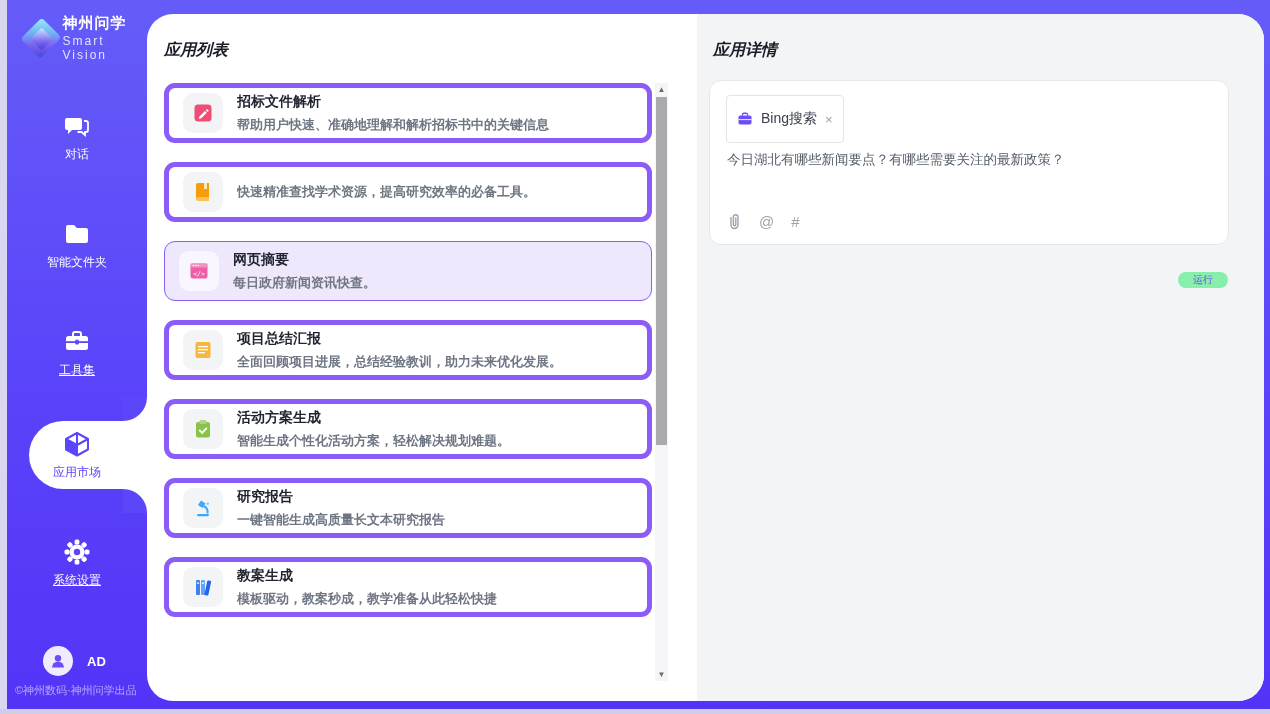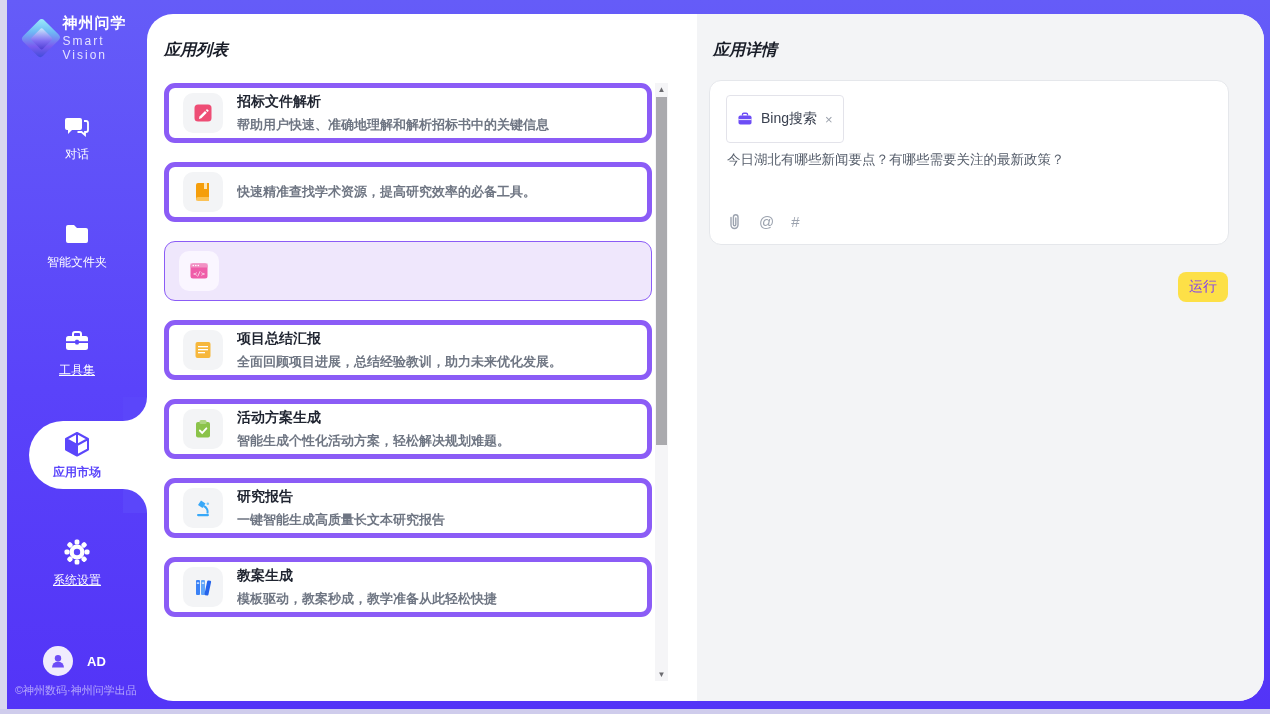--- a/index.html
+++ b/index.html
@@ -38,21 +38,21 @@
 
   
   .bubble { position:absolute; left:22px; top:421px; width:118px; height:68px;
     background:#fff; border-radius:34px 0 0 34px; }
   .fillet { position:absolute; left:116px; width:24px; height:24px; background:#fff; }
   .fillet.top { top:397px; }
   .fillet.bottom { top:489px; }
   .fillet .carve { width:24px; height:24px; background:#5b46fa; }
   .fillet.top .carve { border-bottom-right-radius:24px; }
   .fillet.bottom .carve { border-top-right-radius:24px; }
-  .nav-item.selected .nav-label { color:#5b46fb;font-weight:bold; }
+  .nav-item.selected .nav-label { color:#5b46fb; }
 
   .user-row { position:absolute; left:36px; top:646px; display:flex; align-items:center; gap:14px; }
   .avatar { width:30px; height:30px; border-radius:50%; background:#f0ecfd; display:flex; align-items:center; justify-content:center; }
   .user-name { color:#fff; font-size:13px;font-weight:bold; }
   .copyright { position:absolute; left:8px; top:683px; width:132px; color:rgba(255,255,255,0.55); font-size:11px; white-space:nowrap; }
 
   
   .panel { position:absolute; left:140px; top:14px; width:1117px; height:687px;
     background:#fff; border-radius:26px; overflow:hidden; }
   .detail-bg { position:absolute; left:550px; top:0; width:567px; height:687px; background:#f3f4f6; }
@@ -86,22 +86,22 @@
   .detail-card { position:absolute; left:562px; top:66px; width:520px; height:165px;
     background:#fff; border:1px solid #e5e7eb; border-radius:12px; }
   .tool-tag { position:absolute; left:16px; top:14px; height:48px; padding:0 10px;
     border:1px solid #e3e3ea; border-radius:4px; background:#fff;
     display:flex; align-items:center; gap:8px; }
   .tool-tag .label { font-size:14px; color:#3a4150; }
   .tag-close { font-size:13px; color:#9aa0ab; cursor:pointer; line-height:1; }
   .query-text { position:absolute; left:17px; top:70px; width:480px; font-size:13.5px; color:#555d6a; }
   .attach-row { position:absolute; left:17px; bottom:14px; display:flex; align-items:center; gap:17px; color:#9ca3af; }
   .attach-glyph { font-size:15px; color:#9ca3af; cursor:pointer; }
-  .run-btn { position:absolute; left:1031px; top:258px; width:50px; height:30px;
-    background:#fde047; color:#8040f0; font-size:14px; border:none; border-radius:8px; cursor:pointer; }
+  .run-btn { position:absolute; left:1031px; top:258px; width:50px; height:16px;
+    background:#86efac; color:#8040f0; font-size:10px; border:none; border-radius:8px; cursor:pointer; }
 </style>
 </head>
 <body>
 
 <div class="frame">
 
   <div class="sidebar">
     <div class="logo">
       <div class="logo-diamond"></div>
       <div class="logo-text">
@@ -222,20 +222,24 @@
         <div class="item-icon">
           <svg width="24" height="24" viewBox="0 0 24 24">
             <rect x="3.5" y="4.5" width="17" height="15" rx="2.5" fill="#ef5da8"></rect>
             <rect x="3.5" y="4.5" width="17" height="4" fill="#f291c4"></rect>
             <circle cx="6.3" cy="6.5" r="0.8" fill="#fff"></circle>
             <circle cx="8.8" cy="6.5" r="0.8" fill="#fff"></circle>
             <circle cx="11.3" cy="6.5" r="0.8" fill="#fff"></circle>
             <text x="12" y="16.5" font-size="6.5" fill="#fff" text-anchor="middle" font-family="DejaVu Sans Mono, monospace">&lt;/&gt;</text>
           </svg>
         </div>
+        <div class="item-text">
+          <div class="item-title">网页摘要</div>
+          <div class="item-desc">每日政府新闻资讯快查。</div>
+        </div>
       </div>
 
 
       <div class="item">
         <div class="item-icon">
           <svg width="24" height="24" viewBox="0 0 24 24">
             <rect x="4.5" y="4" width="15" height="16" rx="2" fill="#f6b73c"></rect>
             <rect x="7" y="8" width="10" height="1.3" fill="#fff"></rect>
             <rect x="7" y="11" width="10" height="1.3" fill="#fff"></rect>
             <rect x="7" y="14" width="7" height="1.3" fill="#fff"></rect>

